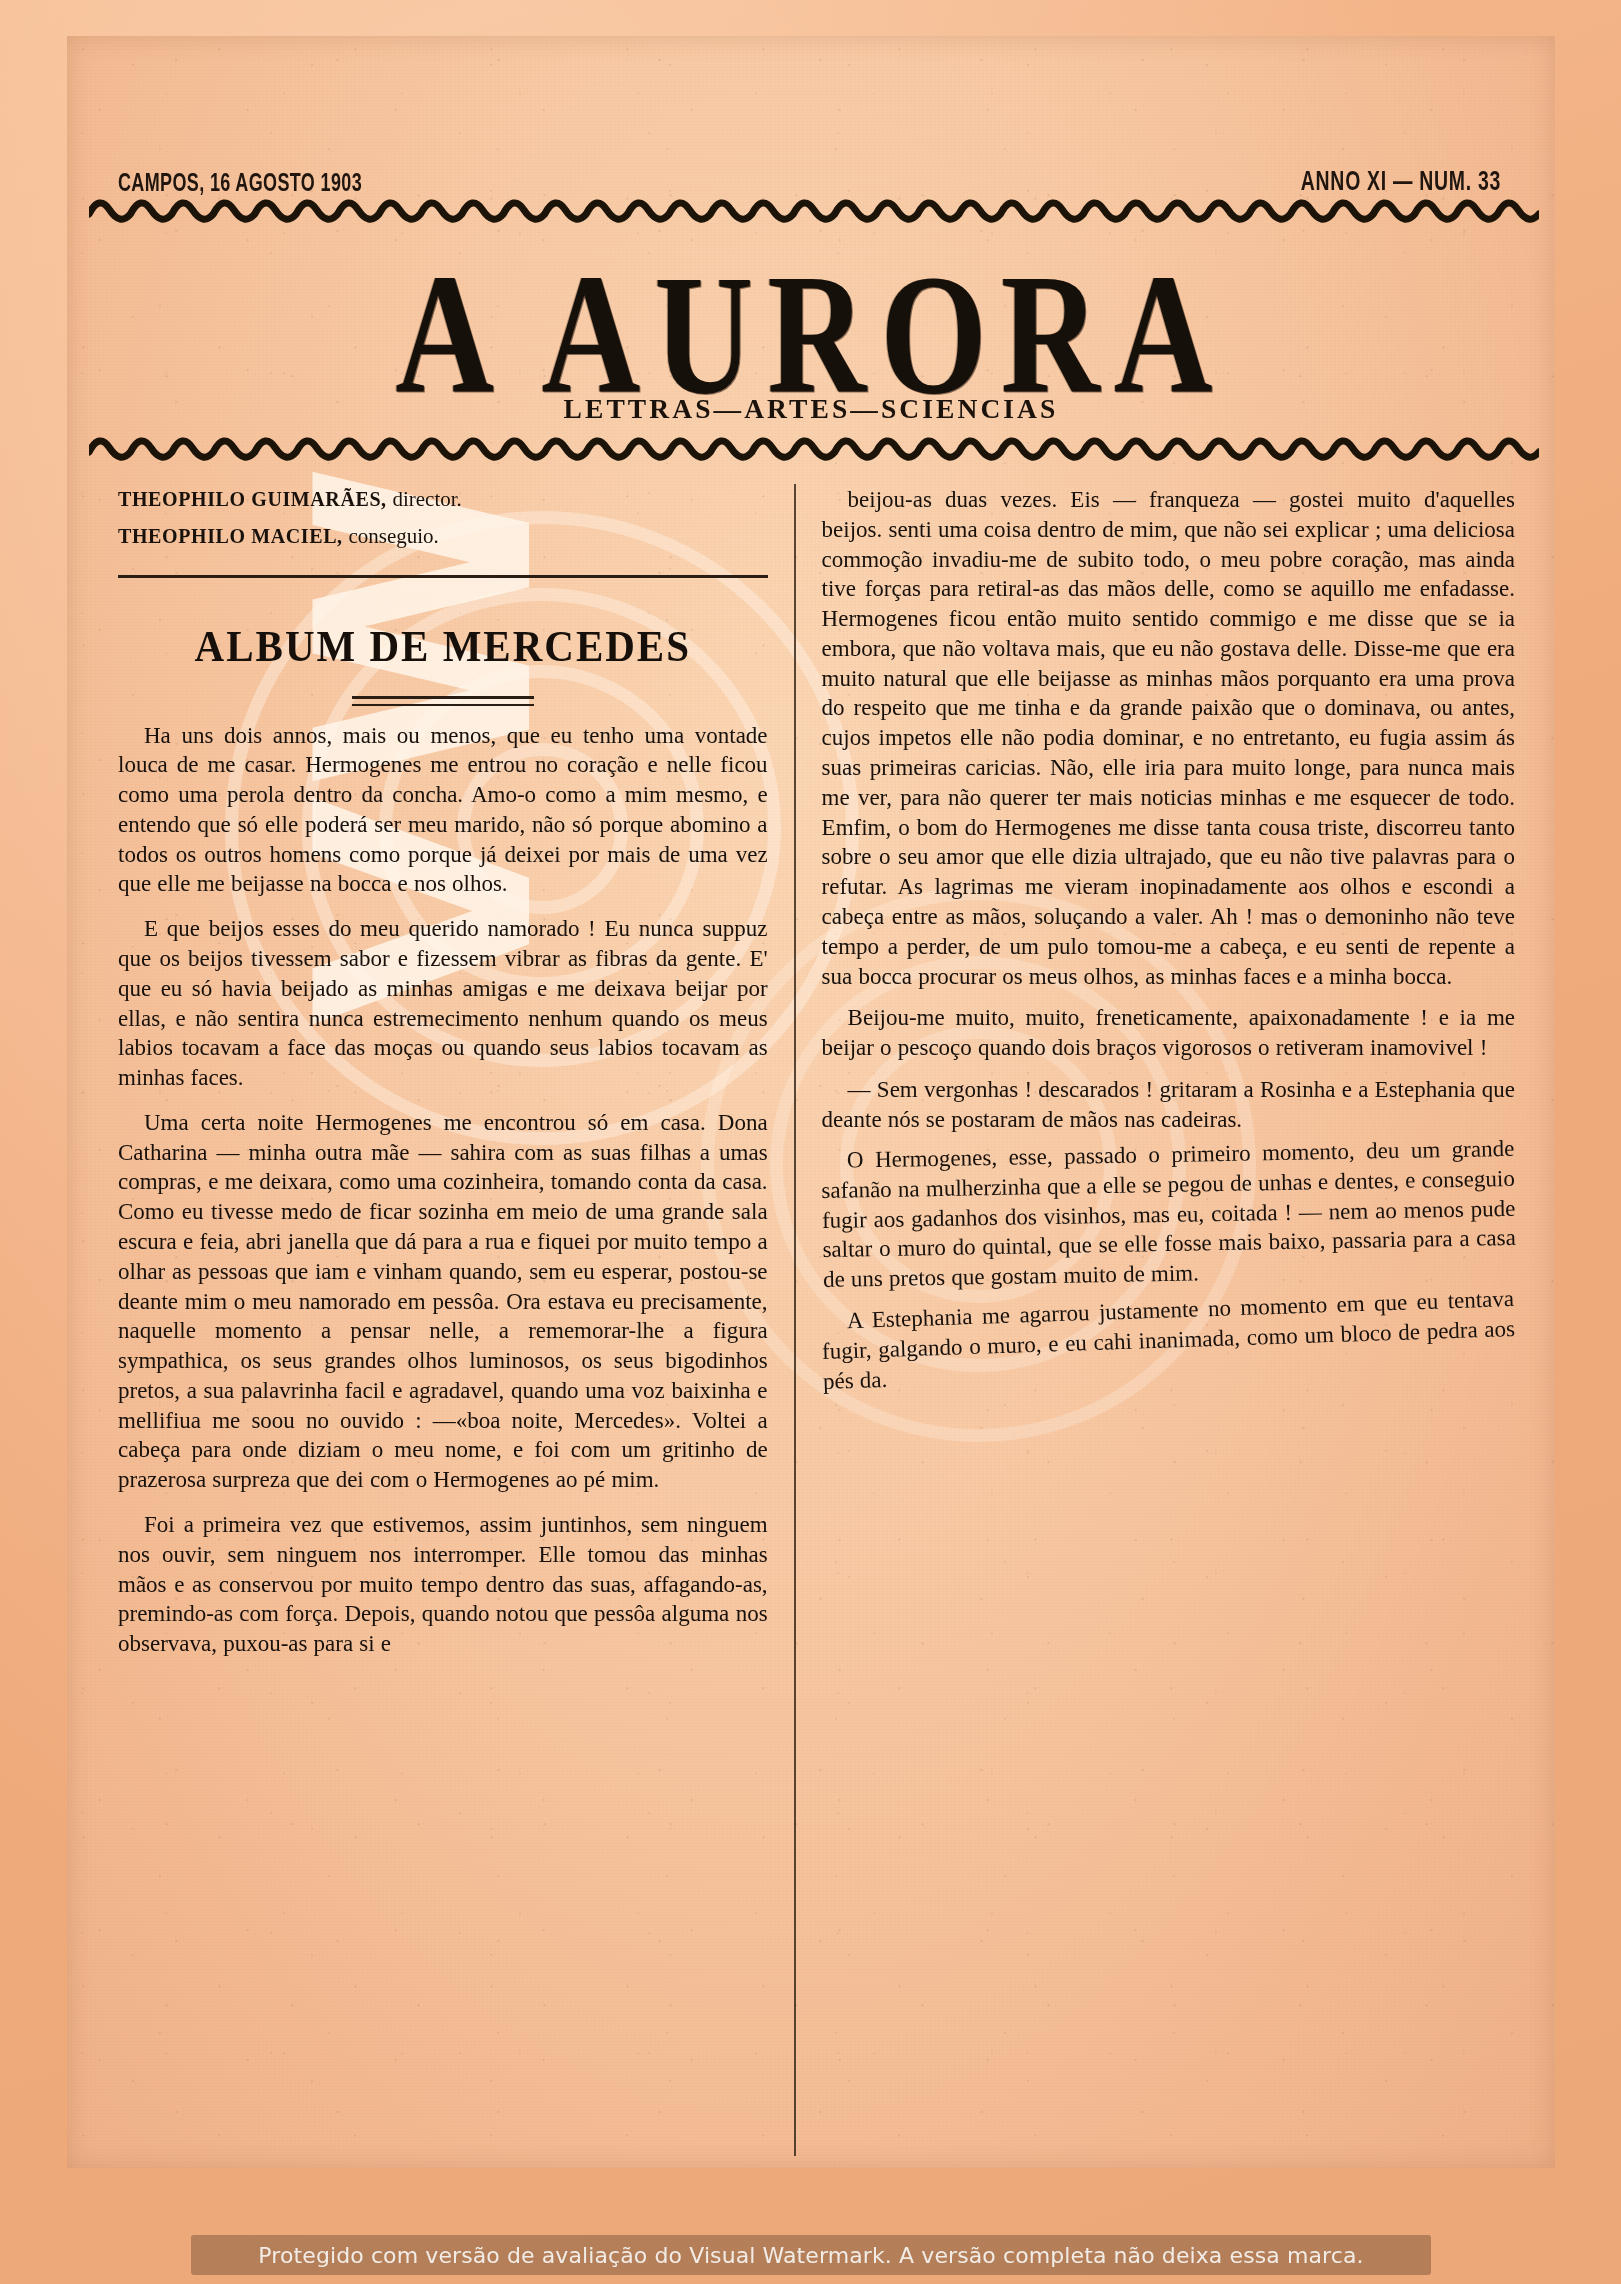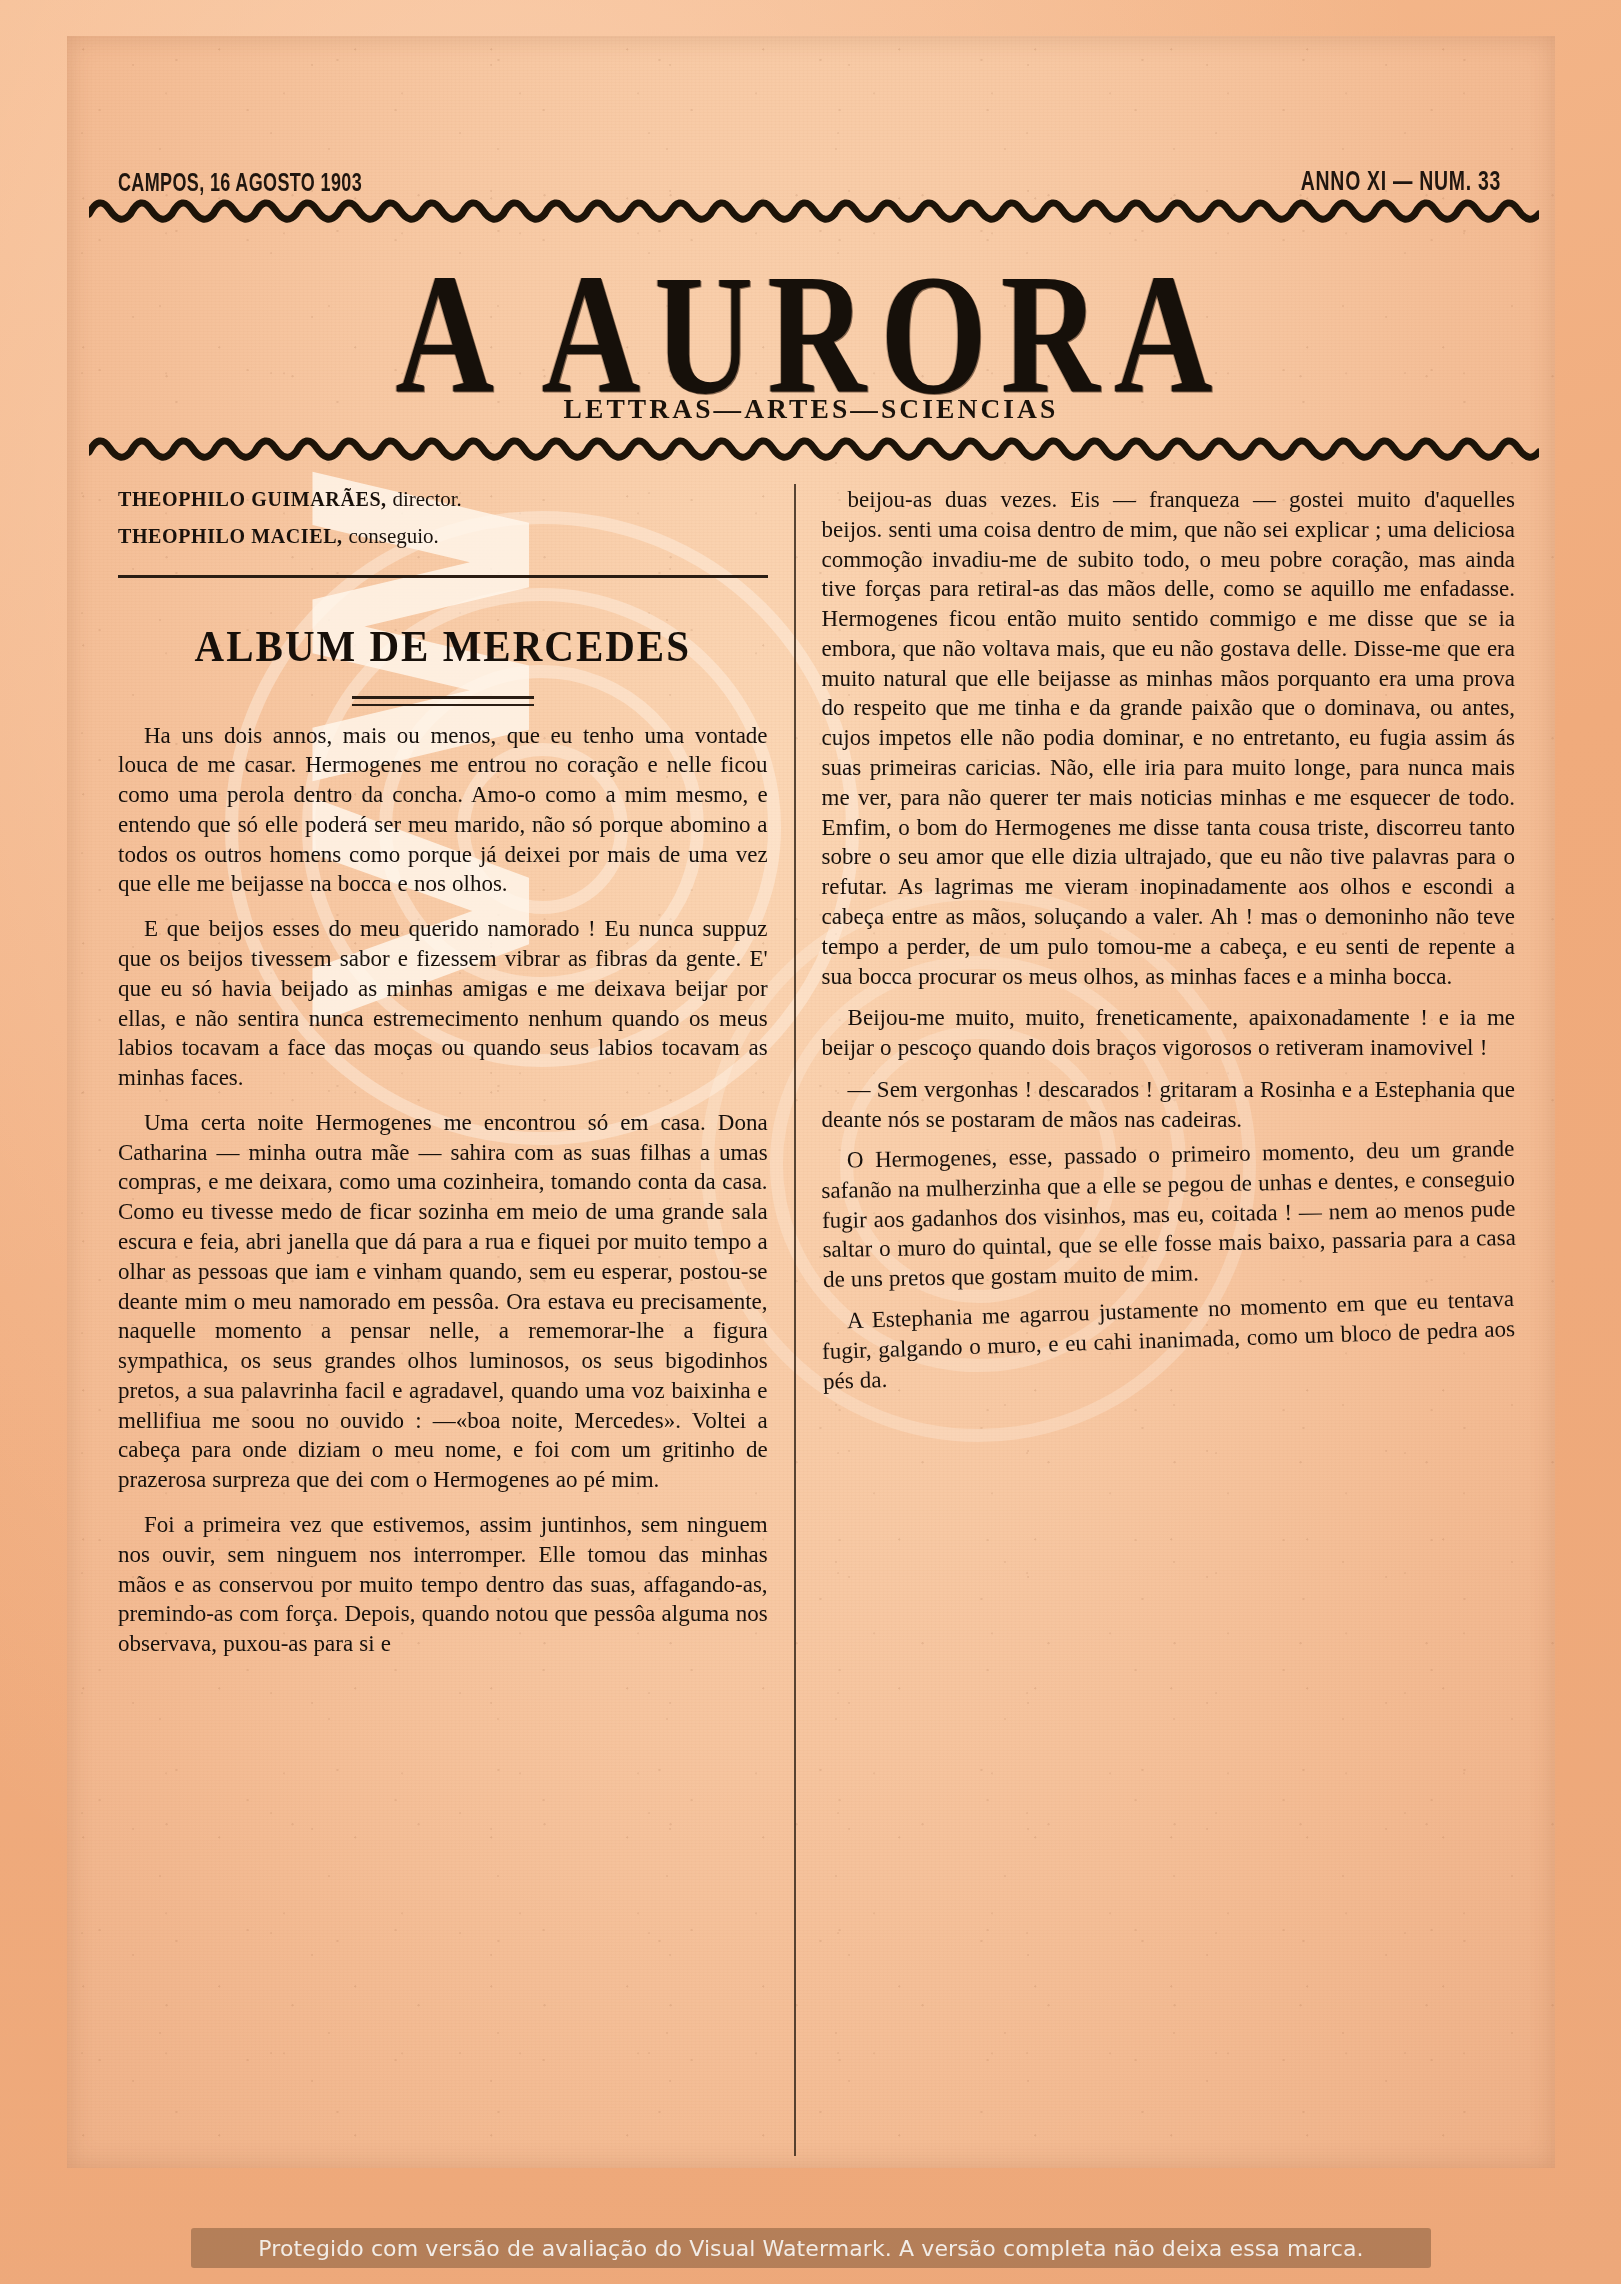--- a/index.html
+++ b/index.html
@@ -134,21 +134,21 @@
   .col-left .first{margin-top:26px;}
   .col-right p.body{margin-top:5px;}
   .col-right p.body.gap{margin-top:12px;}
 
   
   .skew1{display:block;transform:rotate(-1.0deg);transform-origin:left center;}
   .skew2{display:block;transform:rotate(-1.9deg);transform-origin:left center;}
 
   
   .wm-bar{
-    position:absolute;left:191px;right:191px;bottom:17px;height:40px;
+    position:absolute;left:191px;right:191px;bottom:10px;height:40px;
     background:rgba(150,105,72,.66);
     border-radius:3px;
     display:flex;align-items:center;justify-content:center;
   }
   .wm-bar span{
     font-family:"DejaVu Sans",sans-serif;
     font-size:22px;color:#f2ece6;white-space:nowrap;
     letter-spacing:0.1px;
   }
 </style>

